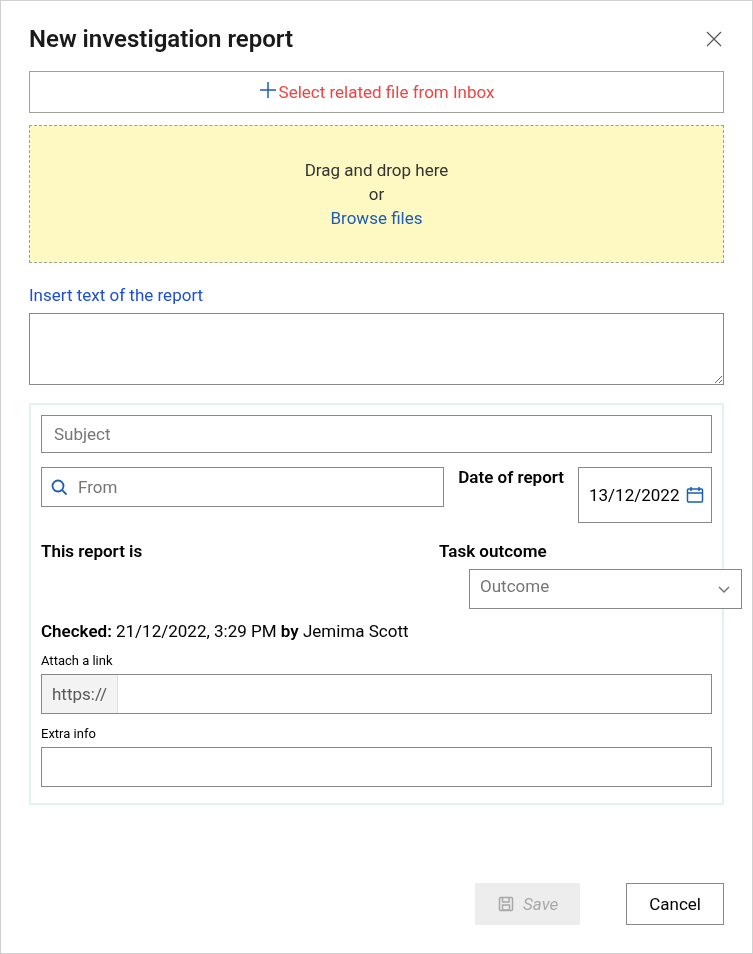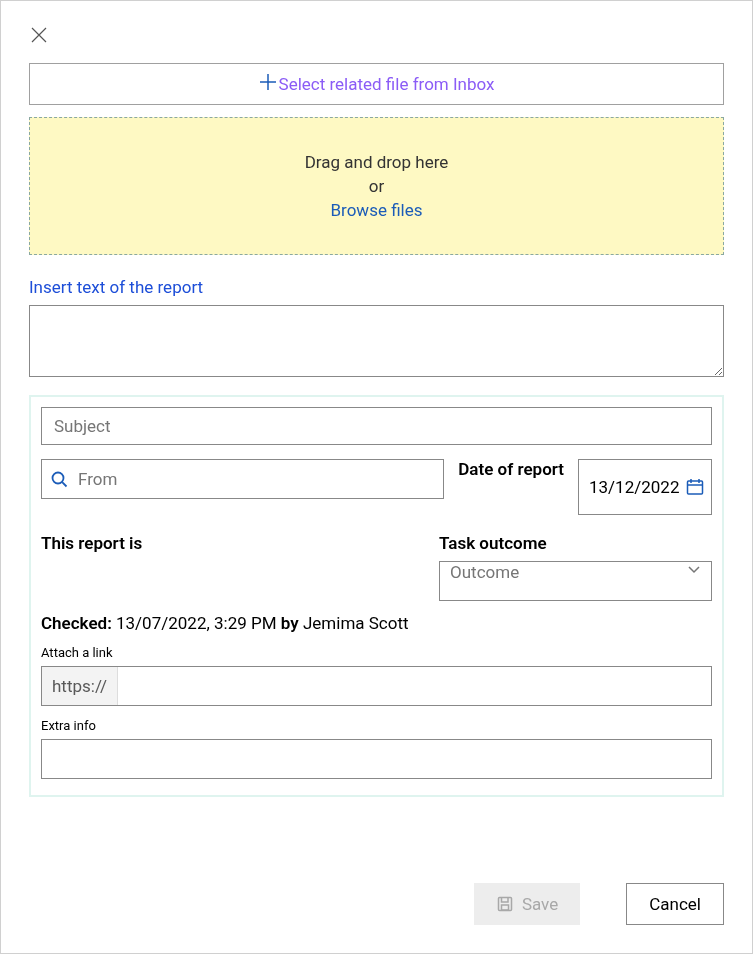--- a/index.html
+++ b/index.html
@@ -4,21 +4,21 @@
   <style>
     * { box-sizing: border-box; margin: 0; padding: 0; font-family: -apple-system, BlinkMacSystemFont, 'Segoe UI', Roboto, sans-serif; }
     body { background: #fff; padding: 0; width: 753px; height: 954px; border: 1px solid #d0d0d0; display: flex; flex-direction: column; }
     
     .header { display: flex; justify-content: space-between; align-items: center; padding: 24px 28px 18px 28px; }
     .header h1 { font-size: 24px; font-weight: 600; color: #1a1a1a; }
     .close-btn { cursor: pointer; width: 20px; height: 20px; display: flex; align-items: center; justify-content: center; }
     
     .body { padding: 0 28px 0 28px; flex: 1; }
     
-    .select-file-btn { width: 100%; border: 1px solid #a0a0a0; background: #fff; padding: 8px 0; font-size: 17px; color: #8b5cf6; cursor: pointer; display: flex; align-items: center; justify-content: center; gap: 2px; }
+    .select-file-btn { width: 100%; border: 1px solid #a0a0a0; background: #fff; padding: 8px 0; font-size: 17px; color: #ef4444; cursor: pointer; display: flex; align-items: center; justify-content: center; gap: 2px; }
     .plus-icon { color: #1b5cb8; font-size: 20px; font-weight: 400; }
     
     .dropzone { margin-top: 12px; border: 1.5px dashed #8aa8a0; background: #fef9c3; padding: 34px 0; text-align: center; font-size: 17px; color: #333; }
     .dropzone .or { margin: 4px 0; }
     .browse-link { color: #1b5cb8; cursor: pointer; }
     
     .label { font-size: 17px; color: #1d4ed8; margin-top: 22px; margin-bottom: 8px; display: block; }
     .report-textarea { width: 100%; height: 72px; border: 1px solid #888; resize: both; font-size: 15px; padding: 8px; font-family: inherit; }
     
     .boxed-section { border: 2px solid #dff4ef; margin-top: 14px; padding: 10px; }
@@ -35,42 +35,43 @@
     
     .two-col { display: flex; gap: 18px; margin-top: 18px; }
     .col-left { width: 380px; }
     .col-right { flex: 1; }
     .section-label { font-size: 17px; font-weight: 600; margin-bottom: 8px; display: block; }
     
     .segmented { display: flex; border: 1px solid #888; height: 40px; }
     .segmented button { flex: 1; border: none; background: #fff; font-size: 17px; cursor: pointer; border-right: 1px solid #888; }
     .segmented button:last-child { border-right: none; }
     
-    .outcome-select { width: 100%; height: 40px; border: 1px solid #888; padding: 0 10px; font-size: 17px; color: #767676; display: flex; align-items: flex-start; justify-content: space-between; cursor: pointer; background: #fff; }
+    .outcome-select { width: 100%; height: 40px; border: 1px solid #888; padding: 12px 10px; font-size: 17px; color: #767676; display: flex; align-items: flex-end; justify-content: space-between; cursor: pointer; background: #fff; margin-left: 30px; }
     
     .checked-line { margin-top: 12px; font-size: 17px; }
     .checked-line .bold { font-weight: 600; }
     
     .sub-label { font-size: 13px; margin-top: 12px; margin-bottom: 6px; display: block; }
     .link-input-wrap { display: flex; border: 1px solid #888; height: 40px; }
     .link-prefix { background: #f3f3f3; padding: 0 10px; display: flex; align-items: center; color: #595959; font-size: 17px; border-right: 1px solid #ddd; }
     .link-input { border: none; outline: none; flex: 1; padding: 0 10px; font-size: 17px; }
     
     .extra-input { width: 100%; height: 40px; border: 1px solid #888; padding: 0 10px; font-size: 17px; margin-bottom: 6px; }
     
     .footer { padding: 24px 28px 28px 28px; display: flex; justify-content: flex-end; gap: 14px; }
-    .save-btn { background: #ededed; border: none; padding: 10px 22px; font-size: 17px; color: #a8a8a8; display: flex; align-items: center; gap: 8px; cursor: default; }
+    .save-btn { background: #ededed; border: none; padding: 10px 22px; font-size: 17px; color: #a8a8a8; display: flex; align-items: center; gap: 8px; cursor: default; font-style: italic; }
     .cancel-btn { background: #fff; border: 1px solid #888; padding: 10px 22px; font-size: 17px; cursor: pointer; margin-left: 32px; }
     
     input::placeholder, textarea::placeholder { color: #767676; }
   </style>
 </head>
 <body>
 
 <div class="header">
+  <h1>New investigation report</h1>
   <div class="close-btn">
     <svg width="16" height="16" viewBox="0 0 16 16">
         <path d="M1 1 L15 15 M15 1 L1 15" stroke="#555" stroke-width="1.2" fill="none"></path>
       </svg>
   </div>
 </div>
 
 <div class="body">
 
   <button class="select-file-btn">
@@ -123,21 +124,21 @@
           <span>Outcome</span>
           <svg width="14" height="14" viewBox="0 0 14 14">
               <path d="M2 5 L7 10 L12 5" stroke="#767676" stroke-width="1.5" fill="none"></path>
             </svg>
         </div>
       </div>
     </div>
 
     <div class="checked-line">
       <span class="bold">Checked:</span>
-      <span>13/07/2022, 3:29 PM</span>
+      <span>21/12/2022, 3:29 PM</span>
       <span class="bold">by</span>
       <span>Jemima Scott</span>
     </div>
 
     <label class="sub-label">Attach a link</label>
     <div class="link-input-wrap">
       <span class="link-prefix">https://</span>
       <input class="link-input" style="">
     </div>
 

